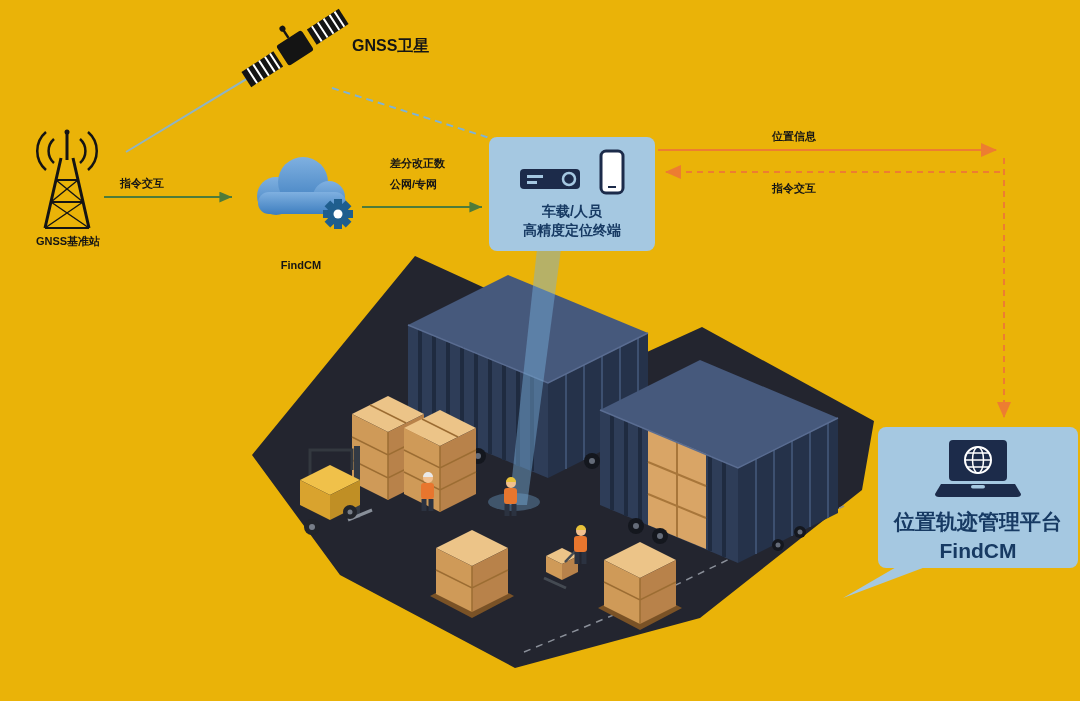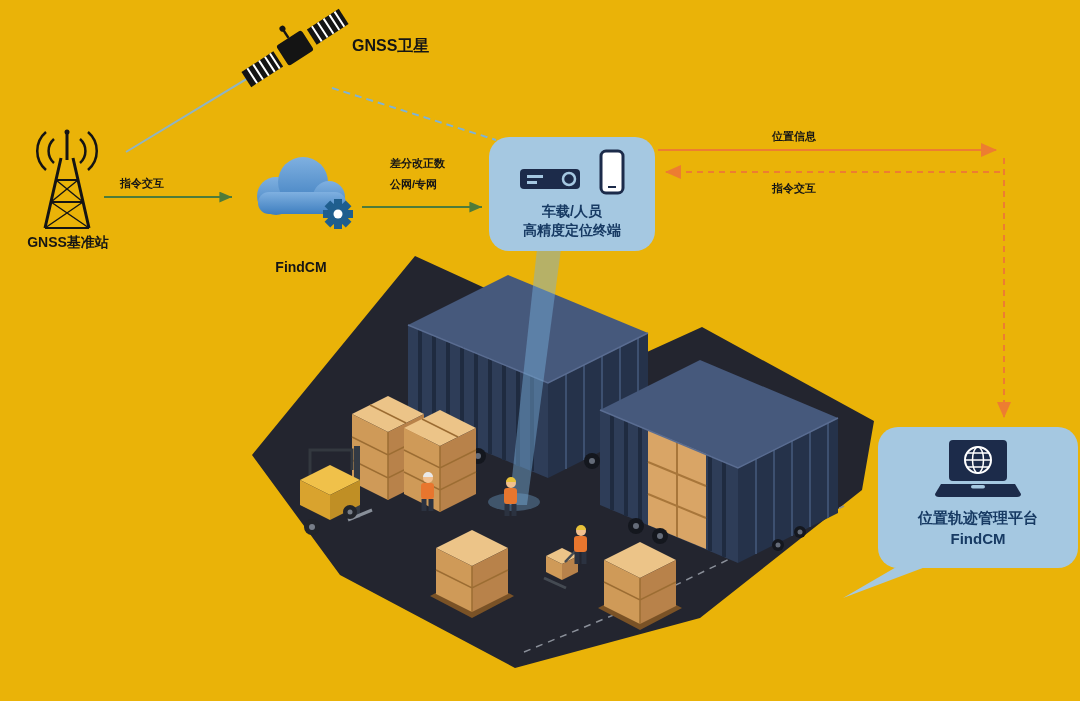--- a/index.html
+++ b/index.html
@@ -3,24 +3,24 @@
 <meta charset="utf-8">
 <style>
   *{margin:0;padding:0;box-sizing:border-box}
   html,body{background:#fff}
   body{font-family:"Liberation Sans","DejaVu Sans",sans-serif}
   .stage{position:relative;width:1080px;height:701px;background:#eab308;overflow:hidden}
   .scene{position:absolute;left:0;top:0}
   .lbl{position:absolute;font-weight:bold;color:#151515;white-space:nowrap;font-size:11px}
   .lbl.c{text-align:center}
   .lbl.big{font-size:16px}
-  .lbl.md{font-size:14px}
-  .bubble{position:absolute;background:#a5c8e1;border-radius:20px;display:flex;flex-direction:column;align-items:center}
+  .lbl.md{font-size:11px}
+  .bubble{position:absolute;background:#a5c8e1;border-radius:8px;display:flex;flex-direction:column;align-items:center}
   .bubble .txt{color:#173a63;font-weight:bold;font-size:14px;line-height:1.38}
-  .bubble.finds .txt{font-size:15px}
+  .bubble.finds .txt{font-size:21px}
   .icons-row{display:flex;align-items:flex-end;gap:14px;margin-top:12px}
   .terminal{left:489px;top:137px;width:166px;height:114px}
   .terminal .texts{margin-top:7px;text-align:center}
   .finds{left:878px;top:427px;width:200px;height:141px}
   .finds .icon-wrap{margin-top:12px}
   .finds .texts{margin-top:5px;text-align:center}
 </style>
 </head>
 <body>
 

